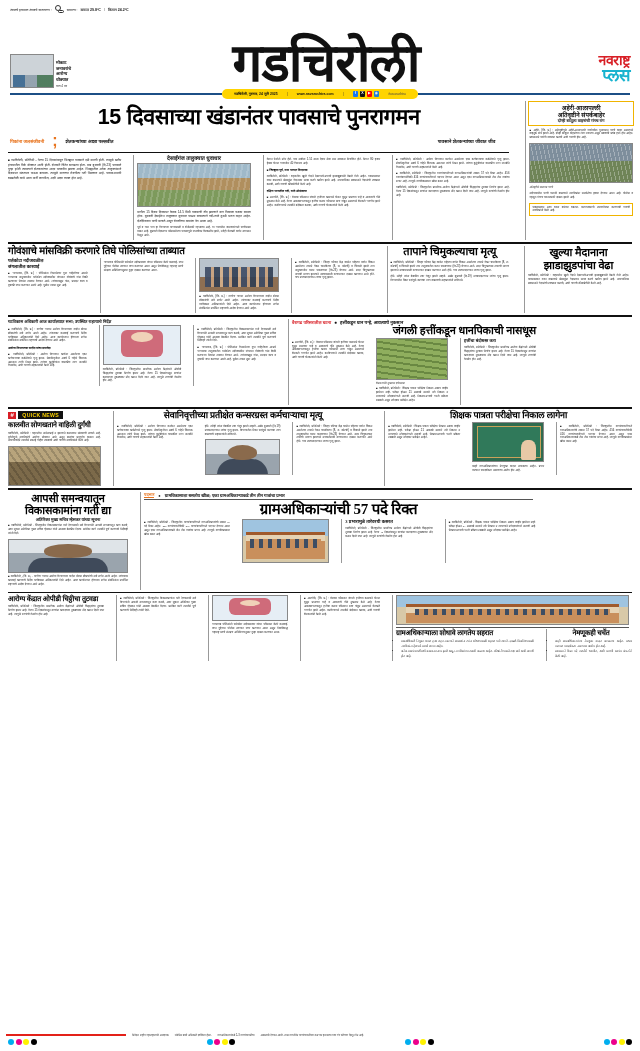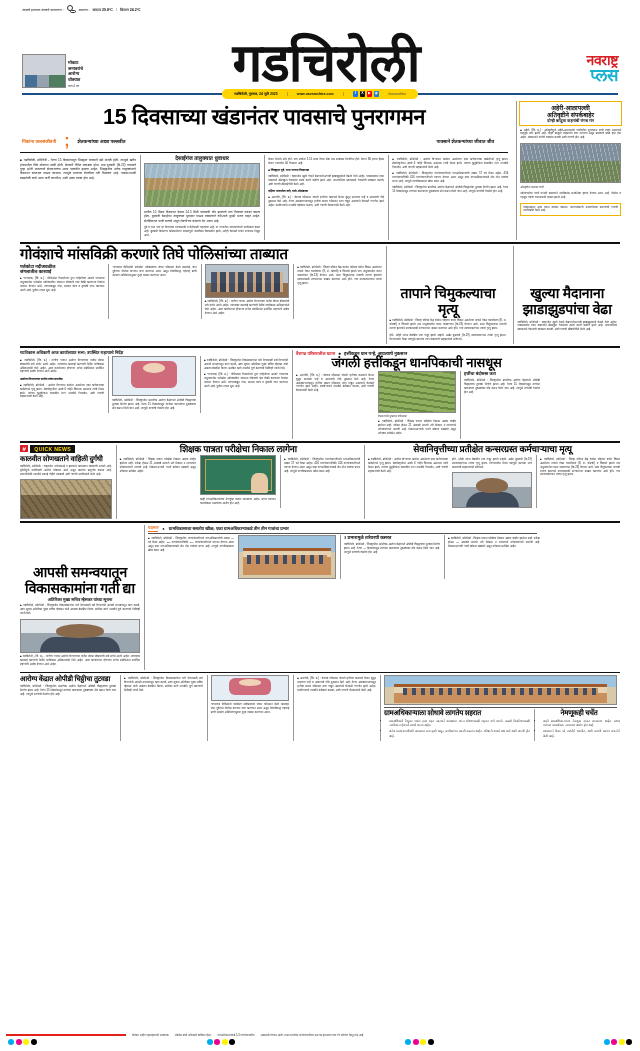--- a/index.html
+++ b/index.html
@@ -6,21 +6,21 @@
   * { box-sizing: border-box; }
   html, body { margin:0; padding:0; }
   body {
     width:640px; height:1051px;
     background:#ffffff;
     font-family:"Liberation Sans","DejaVu Sans",sans-serif;
     color:#111;
     overflow:hidden;
     position:relative;
   }
-  .page { width:640px; height:1051px; position:relative; padding:0 16px; }
+  .page { width:640px; height:1051px; position:relative; padding:0 4px; }
 
   
   .body-text {
     font-size:3.1px; line-height:1.42; text-align:justify; color:#222;
     letter-spacing:0.02px; word-spacing:0.2px;
   }
   .body-text.tiny { font-size:2.75px; line-height:1.4; }
   .lead::first-letter { font-weight:bold; }
   .col { flex:1; }
   .rule { border-top:1px solid #111; }
@@ -80,26 +80,26 @@
   .main-head {
     font-size:21.5px; font-weight:bold; text-align:center; line-height:1.1;
     padding:5px 4px 3px 4px; color:#000; letter-spacing:-0.3px;
   }
   .subhead-row { display:flex; align-items:center; gap:8px; padding:0 6px 2px 6px; }
   .sh-orange { font-size:4.6px; font-weight:bold; color:#e8741e; }
   .sh-dark { font-size:4.8px; font-weight:bold; color:#111; }
   .sh-sep { color:#e8741e; font-weight:bold; }
 
   
-  .row { display:flex; gap:4px; }
+  .row { display:flex; gap:12px; }
   .vline { border-left:0.6px solid #999; }
   .sec-head {
-    font-size:15px; font-weight:bold; line-height:1.08; color:#000; letter-spacing:-0.2px;
-  }
-  .sec-head.sm { font-size:14px;margin-top:40px; }
+    font-size:10px; font-weight:bold; line-height:1.08; color:#000; letter-spacing:-0.2px;
+  }
+  .sec-head.sm { font-size:11px; }
   .sec-head.xs { font-size:7px; }
   .sec-sub { font-size:4.6px; font-weight:bold; color:#111; line-height:1.2; }
   .kicker-red { font-size:4.4px; font-weight:bold; color:#d81f26; }
   .byline { font-size:3px; font-weight:bold; color:#111; }
 
   
   .ph { border:0.6px solid #888; background:#cdd3d8; position:relative; overflow:hidden; }
   .ph-flood { background:linear-gradient(#9fb9c9 0 34%, #b08f5e 34% 62%, #7d9a5c 62% 100%); }
   .ph-flood::after{content:"";position:absolute;inset:0;
     background:repeating-linear-gradient(100deg,rgba(255,255,255,.16) 0 2px,transparent 2px 6px);}
@@ -334,21 +334,21 @@
         </div>
       </div>
     </div>
 
     <div style="width:248px;" class="vline">
       <div style="display:flex;align-items:center;gap:3px;padding-left:3px;">
         <span class="kicker-red">वैरागड परिसरातील घटना</span>
         <span style="font-size:5px;">●</span>
         <span style="font-size:4.6px;font-weight:bold;">हत्तींकडून धान पऱ्हे, आवत्याचे नुकसान</span>
       </div>
-      <div class="sec-head" style="font-size:13px;text-align:center;">जंगली हत्तींकडून धानपिकाची नासधूस</div>
+      <div class="sec-head" style="font-size:11px;text-align:right;">जंगली हत्तींकडून धानपिकाची नासधूस</div>
       <div class="row" style="padding-left:3px;margin-top:1px;">
         <div class="col" style="max-width:78px;">
           <p class="body-text tiny">■ आरमोरी, (जि. प्र.) : वैरागड परिसरात जंगली हत्तींच्या कळपाने शेतात घुसून धानाच्या पऱ्हे व आवत्याचे मोठे नुकसान केले आहे. गेल्या आठवडाभरापासून हत्तींचा कळप परिसरात ठाण मांडून असल्याने शेतकरी भयभीत झाले आहेत. वनविभागाने तातडीने बंदोबस्त करावा, अशी मागणी शेतकऱ्यांनी केली आहे.</p>
         </div>
         <div class="col" style="max-width:84px;">
           <div class="ph ph-eleph" style="height:42px;"></div>
           <div class="cap">शेतकऱ्यांनी नुकसान दर्शवताना</div>
           <p class="body-text tiny">■ गडचिरोली, प्रतिनिधी : शिक्षक पात्रता परीक्षेचा निकाल अद्याप जाहीर झालेला नाही. परीक्षा होऊन 21 आठवडे उलटले तरी निकाल न लागल्याने उमेदवारांमध्ये नाराजी आहे. निकालाअभावी भरती प्रक्रिया रखडली असून उमेदवार प्रतीक्षेत आहेत.</p>
         </div>
         <div class="col vline" style="max-width:80px;padding-left:3px;">
@@ -364,48 +364,48 @@
     <div style="width:96px;">
       <div class="qn-bar">
         <span class="qn-hash">#</span>
         <span class="qn-label">QUICK NEWS</span>
       </div>
       <div class="sec-head xs" style="margin-top:2px;">कालवीत शोणखताने वाहिली दुर्गंधी</div>
       <p class="body-text tiny">गडचिरोली, प्रतिनिधी : शहरातील नालेसफाई न झाल्याने कालव्यात सांडपाणी साचले आहे. दुर्गंधीमुळे नागरिकांचे आरोग्य धोक्यात आले असून डासांचा प्रादुर्भाव वाढला आहे. नगरपरिषदेने तातडीने सफाई मोहीम राबवावी अशी मागणी नागरिकांनी केली आहे.</p>
       <div class="ph ph-soil" style="height:40px;margin-top:2px;"></div>
     </div>
 
+    <div style="width:268px;" class="vline">
+      <div class="sec-head" style="font-size:9px;text-align:center;">सेवानिवृत्तीच्या प्रतीक्षेत कन्सरग्रस्त कर्मचाऱ्याचा मृत्यू</div>
+      <div class="row" style="padding-left:3px;margin-top:1px;">
+        <div class="col" style="max-width:84px;">
+          <p class="body-text tiny">■ गडचिरोली, प्रतिनिधी : आरोग्य विभागात कार्यरत असलेल्या एका कर्मचाऱ्याचा कर्करोगाने मृत्यू झाला. सेवानिवृत्तीला अवघे 6 महिने शिल्लक असताना त्यांचे निधन झाले. त्यांच्या कुटुंबीयांना शासकीय लाभ तातडीने मिळावेत, अशी मागणी सहकाऱ्यांनी केली आहे.</p>
+        </div>
+        <div class="col" style="max-width:84px;">
+          <p class="body-text tiny">होते. तरीही त्यांना वैद्यकीय रजा मंजूर झाली नव्हती. अखेर बुधवारी (दि.19) उपचारादरम्यान त्यांचा मृत्यू झाला. विभागातील रिक्त पदांमुळे कामाचा ताण वाढल्याचे सहकाऱ्यांनी सांगितले.</p>
+          <div class="ph ph-portrait" style="height:36px;margin-top:1.5px;"></div>
+        </div>
+        <div class="col vline" style="max-width:88px;padding-left:3px;">
+          <p class="body-text tiny">■ गडचिरोली, प्रतिनिधी : जिल्हा परिषद केंद्र शाळेत पहिल्या वर्गात शिकत असलेल्या तापाने मेकर चालविल्या (8, रा. कोरची) व शिवानी झाली ताप तालुक्यातील घरात पाठवण्यात (वि.23) घेण्यात आले. सदर चिमुकल्यास तापाची लागण झाल्याने उपचारासाठी रुग्णालयात दाखल करण्यात आले होते. मात्र उपचारादरम्यान त्याचा मृत्यू झाला.</p>
+        </div>
+      </div>
+    </div>
+
     <div style="width:256px;" class="vline">
       <div class="sec-head" style="font-size:9px;text-align:center;">शिक्षक पात्रता परीक्षेचा निकाल लागेना</div>
       <div class="row" style="padding-left:3px;margin-top:1px;">
         <div class="col" style="max-width:80px;">
           <p class="body-text tiny">■ गडचिरोली, प्रतिनिधी : शिक्षक पात्रता परीक्षेचा निकाल अद्याप जाहीर झालेला नाही. परीक्षा होऊन 21 आठवडे उलटले तरी निकाल न लागल्याने उमेदवारांमध्ये नाराजी आहे. निकालाअभावी भरती प्रक्रिया रखडली असून उमेदवार प्रतीक्षेत आहेत.</p>
         </div>
         <div class="col" style="max-width:76px;">
           <div class="ph ph-board" style="height:40px;"></div>
           <p class="body-text tiny">काही ग्रामअधिकाऱ्यांच्या नेमणुका वादात सापडल्या आहेत. प्रभार वाटपात पारदर्शकता नसल्याचा आरोप होत आहे.</p>
         </div>
         <div class="col vline" style="max-width:84px;padding-left:3px;">
           <p class="body-text tiny">■ गडचिरोली, प्रतिनिधी : जिल्ह्यातील ग्रामपंचायतींमध्ये ग्रामअधिकाऱ्यांची तब्बल 57 पदे रिक्त आहेत. 456 ग्रामपंचायतींपैकी 416 ग्रामपंचायतींमध्ये पदभार देण्यात आला असून एका ग्रामअधिकाऱ्याकडे तीन तीन गावांचा प्रभार आहे. त्यामुळे ग्रामविकासाला खीळ बसत आहे.</p>
-        </div>
-      </div>
-    </div>
-
-    <div style="width:268px;" class="vline">
-      <div class="sec-head" style="font-size:9px;text-align:center;">सेवानिवृत्तीच्या प्रतीक्षेत कन्सरग्रस्त कर्मचाऱ्याचा मृत्यू</div>
-      <div class="row" style="padding-left:3px;margin-top:1px;">
-        <div class="col" style="max-width:84px;">
-          <p class="body-text tiny">■ गडचिरोली, प्रतिनिधी : आरोग्य विभागात कार्यरत असलेल्या एका कर्मचाऱ्याचा कर्करोगाने मृत्यू झाला. सेवानिवृत्तीला अवघे 6 महिने शिल्लक असताना त्यांचे निधन झाले. त्यांच्या कुटुंबीयांना शासकीय लाभ तातडीने मिळावेत, अशी मागणी सहकाऱ्यांनी केली आहे.</p>
-        </div>
-        <div class="col" style="max-width:84px;">
-          <p class="body-text tiny">होते. तरीही त्यांना वैद्यकीय रजा मंजूर झाली नव्हती. अखेर बुधवारी (दि.19) उपचारादरम्यान त्यांचा मृत्यू झाला. विभागातील रिक्त पदांमुळे कामाचा ताण वाढल्याचे सहकाऱ्यांनी सांगितले.</p>
-          <div class="ph ph-portrait" style="height:36px;margin-top:1.5px;"></div>
-        </div>
-        <div class="col vline" style="max-width:88px;padding-left:3px;">
-          <p class="body-text tiny">■ गडचिरोली, प्रतिनिधी : जिल्हा परिषद केंद्र शाळेत पहिल्या वर्गात शिकत असलेल्या तापाने मेकर चालविल्या (8, रा. कोरची) व शिवानी झाली ताप तालुक्यातील घरात पाठवण्यात (वि.23) घेण्यात आले. सदर चिमुकल्यास तापाची लागण झाल्याने उपचारासाठी रुग्णालयात दाखल करण्यात आले होते. मात्र उपचारादरम्यान त्याचा मृत्यू झाला.</p>
         </div>
       </div>
     </div>
   </div>
 
   <div class="rule-dbl" style="margin:2px 4px;"></div>
   <div class="row" style="padding:0 4px;font-family:Liberation Serif, serif;">
     <div style="width:120px;">
       <div class="sec-head sm" style="text-align:center;line-height:1.12;">आपसी समन्वयातून विकासकामांना गती द्या</div>
       <div class="sec-sub" style="font-size:4.2px;text-align:center;">अतिरिक्त मुख्य सचिव म्हैसकर यांच्या सूचना</div>
@@ -414,20 +414,21 @@
       <p class="body-text tiny">■ गडचिरोली, (जि. प्र.) : ग्रामीण भागात आरोग्य विभागाच्या यादीत बोगस डॉक्टरांची नावे समोर आली आहेत. त्यांच्यावर कारवाई करण्याचे निर्देश गटविकास अधिकाऱ्यांनी दिले आहेत. आज कार्यालयात होणाऱ्या सभेस संबंधितांना उपस्थित राहण्याचे आदेश देण्यात आले आहेत.</p>
     </div>
 
     <div style="width:396px;" class="vline">
       <div style="display:flex;align-items:center;gap:4px;padding-left:3px;">
         <span class="tag-orange">पदभार</span>
         <span style="font-size:4px;">●</span>
         <span style="font-size:4.4px;font-weight:bold;">ग्रामविकासाला बसतोय खीळ; एका ग्रामअधिकाऱ्याकडे तीन तीन गावांचा प्रभार</span>
       </div>
       <div class="rule-thin" style="margin:1px 3px;"></div>
+      <div class="sec-head" style="font-size:15px;text-align:center;">ग्रामअधिकाऱ्यांची 57 पदे रिक्त</div>
       <div class="row" style="padding-left:3px;margin-top:1px;">
         <div class="col" style="max-width:86px;">
           <p class="body-text tiny">■ गडचिरोली, प्रतिनिधी : जिल्ह्यातील ग्रामपंचायतींमध्ये ग्रामअधिकाऱ्यांची तब्बल 57 पदे रिक्त आहेत. 456 ग्रामपंचायतींपैकी 416 ग्रामपंचायतींमध्ये पदभार देण्यात आला असून एका ग्रामअधिकाऱ्याकडे तीन तीन गावांचा प्रभार आहे. त्यामुळे ग्रामविकासाला खीळ बसत आहे.</p>
         </div>
         <div class="col" style="max-width:104px;">
           <div class="ph ph-bldg" style="height:44px;"></div>
         </div>
         <div class="col vline" style="max-width:100px;padding-left:3px;">
           <div class="sec-sub" style="font-size:4.6px;">3 प्रभारामुळे तारेवरची कसरत</div>
           <p class="body-text tiny">गडचिरोली, प्रतिनिधी : जिल्ह्यातील प्राथमिक आरोग्य केंद्रांमध्ये ओपीडी चिठ्ठ्यांचा तुटवडा निर्माण झाला आहे. गेल्या 15 दिवसांपासून रुग्णांना कागदाच्या तुकड्यावर नोंद करून दिली जात आहे. त्यामुळे रुग्णांची गैरसोय होत आहे.</p>

